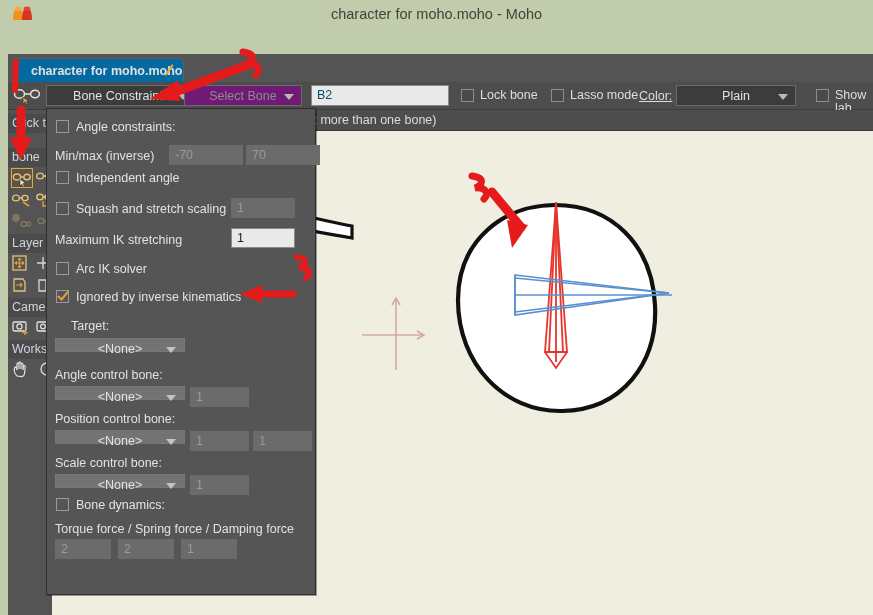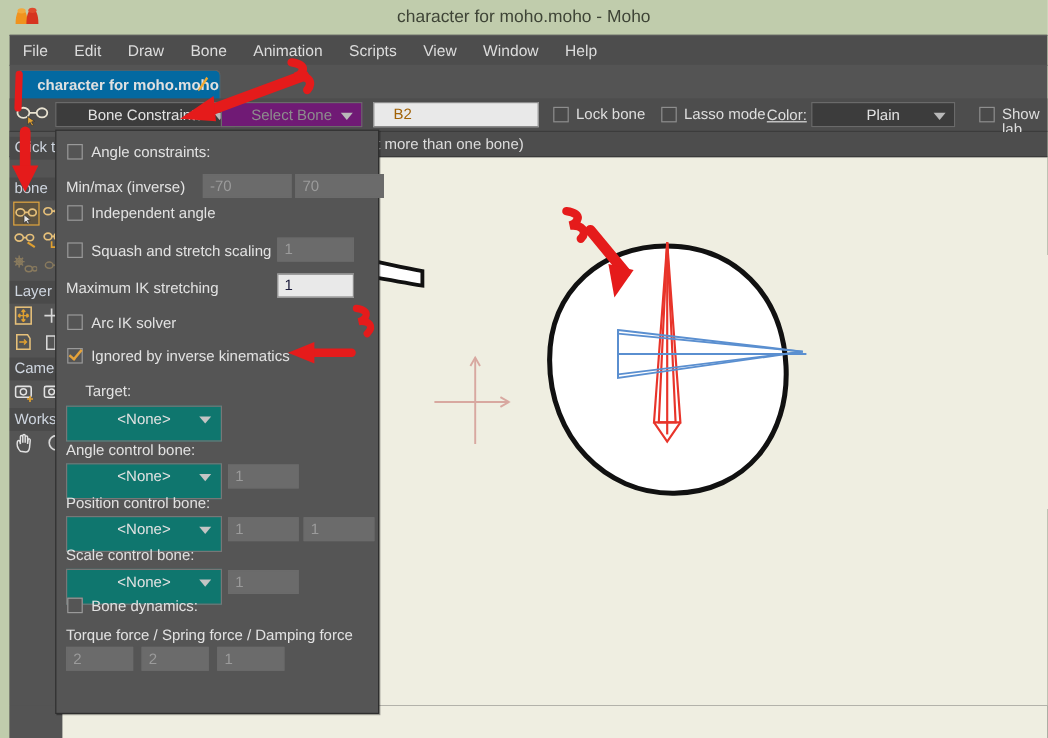--- a/index.html
+++ b/index.html
@@ -74,21 +74,21 @@
     border-right:5px solid transparent;border-top:6px solid #b9b9b9;
   }
   .combo.dis{color:#8d8d8d;background:#701a75;border-color:#6a6a6a;}
 
   .combo-bc{left:46px;top:85px;width:150px;}
   .combo-sb{left:184px;top:85px;width:118px;}
 
   .namefield{
     position:absolute;left:311px;top:85px;width:138px;height:21px;
     background:#e9e9e9;border:1px solid #8a8a8a;box-sizing:border-box;
-    font-size:12.5px;color:#a16207;line-height:19px;padding-left:16px;
+    font-size:12.5px;color:#0c4a6e;line-height:19px;padding-left:5px;
   }
 
   .chk{
     position:absolute;width:13px;height:13px;
     background:#4a4a4a;border:1px solid #8e8e8e;box-sizing:border-box;
   }
   .chklabel{position:absolute;font-size:12.5px;color:#dedede;line-height:13px;}
 
   .colorlbl{position:absolute;font-size:12.5px;color:#dedede;}
   .combo-color{left:676px;top:85px;width:120px;}
@@ -144,21 +144,21 @@
     content:"";position:absolute;left:3px;top:-2px;width:4px;height:9px;
     border:solid #e6a33a;border-width:0 2px 2px 0;transform:rotate(40deg);
   }
   .num{
     position:absolute;height:20px;box-sizing:border-box;
     font-size:12.5px;line-height:18px;padding-left:5px;
   }
   .num.dis{background:#6b6b6b;border:1px solid #6b6b6b;color:#9b9b9b;}
   .num.act{background:#e9e9e9;border:1px solid #8a8a8a;color:#1a1a3a;}
   .dcombo{
-    position:absolute;height:30px;background:#0f766e;border:1px solid #777;
+    position:absolute;height:14px;background:#737373;border:1px solid #777;
     box-sizing:border-box;color:#e2e2e2;font-size:12.5px;text-align:center;
     line-height:20px;cursor:pointer;
   }
   .dcombo .arrow{
     position:absolute;right:8px;top:8px;width:0;height:0;
     border-left:5px solid transparent;border-right:5px solid transparent;
     border-top:6px solid #c4c4c4;
   }
 
   
@@ -172,31 +172,20 @@
   <div class="titlebar">
     <svg class="logo" viewBox="0 0 26 20">
       <path d="M4 16 C4 8 6 4 9 4 C12 4 14 8 14 16 Z" fill="#f0921e"></path>
       <path d="M13 16 C13 8 15 3.5 18 3.5 C21 3.5 23 8 23 16 Z" fill="#d6341f"></path>
       <ellipse cx="9" cy="5" rx="3.4" ry="2.2" fill="#f3a93c"></ellipse>
       <ellipse cx="18" cy="4.6" rx="3.4" ry="2.2" fill="#df4a2c"></ellipse>
     </svg>
     <div class="title">character for moho.moho - Moho</div>
   </div>
 
-  <div class="menubar">
-    <div class="mi">File</div>
-    <div class="mi">Edit</div>
-    <div class="mi">Draw</div>
-    <div class="mi">Bone</div>
-    <div class="mi">Animation</div>
-    <div class="mi">Scripts</div>
-    <div class="mi">View</div>
-    <div class="mi">Window</div>
-    <div class="mi">Help</div>
-  </div>
 
   <div class="workarea"></div>
 
   <div class="canvas">
     <svg width="821" height="458" viewBox="0 0 821 458">
 
       <g stroke="#d8a8a0" stroke-width="1.6" fill="none">
         <line x1="344" y1="168" x2="344" y2="240"></line>
         <line x1="310" y1="205" x2="372" y2="205"></line>
         <path d="M340 175 L344 168 L348 175"></path>

